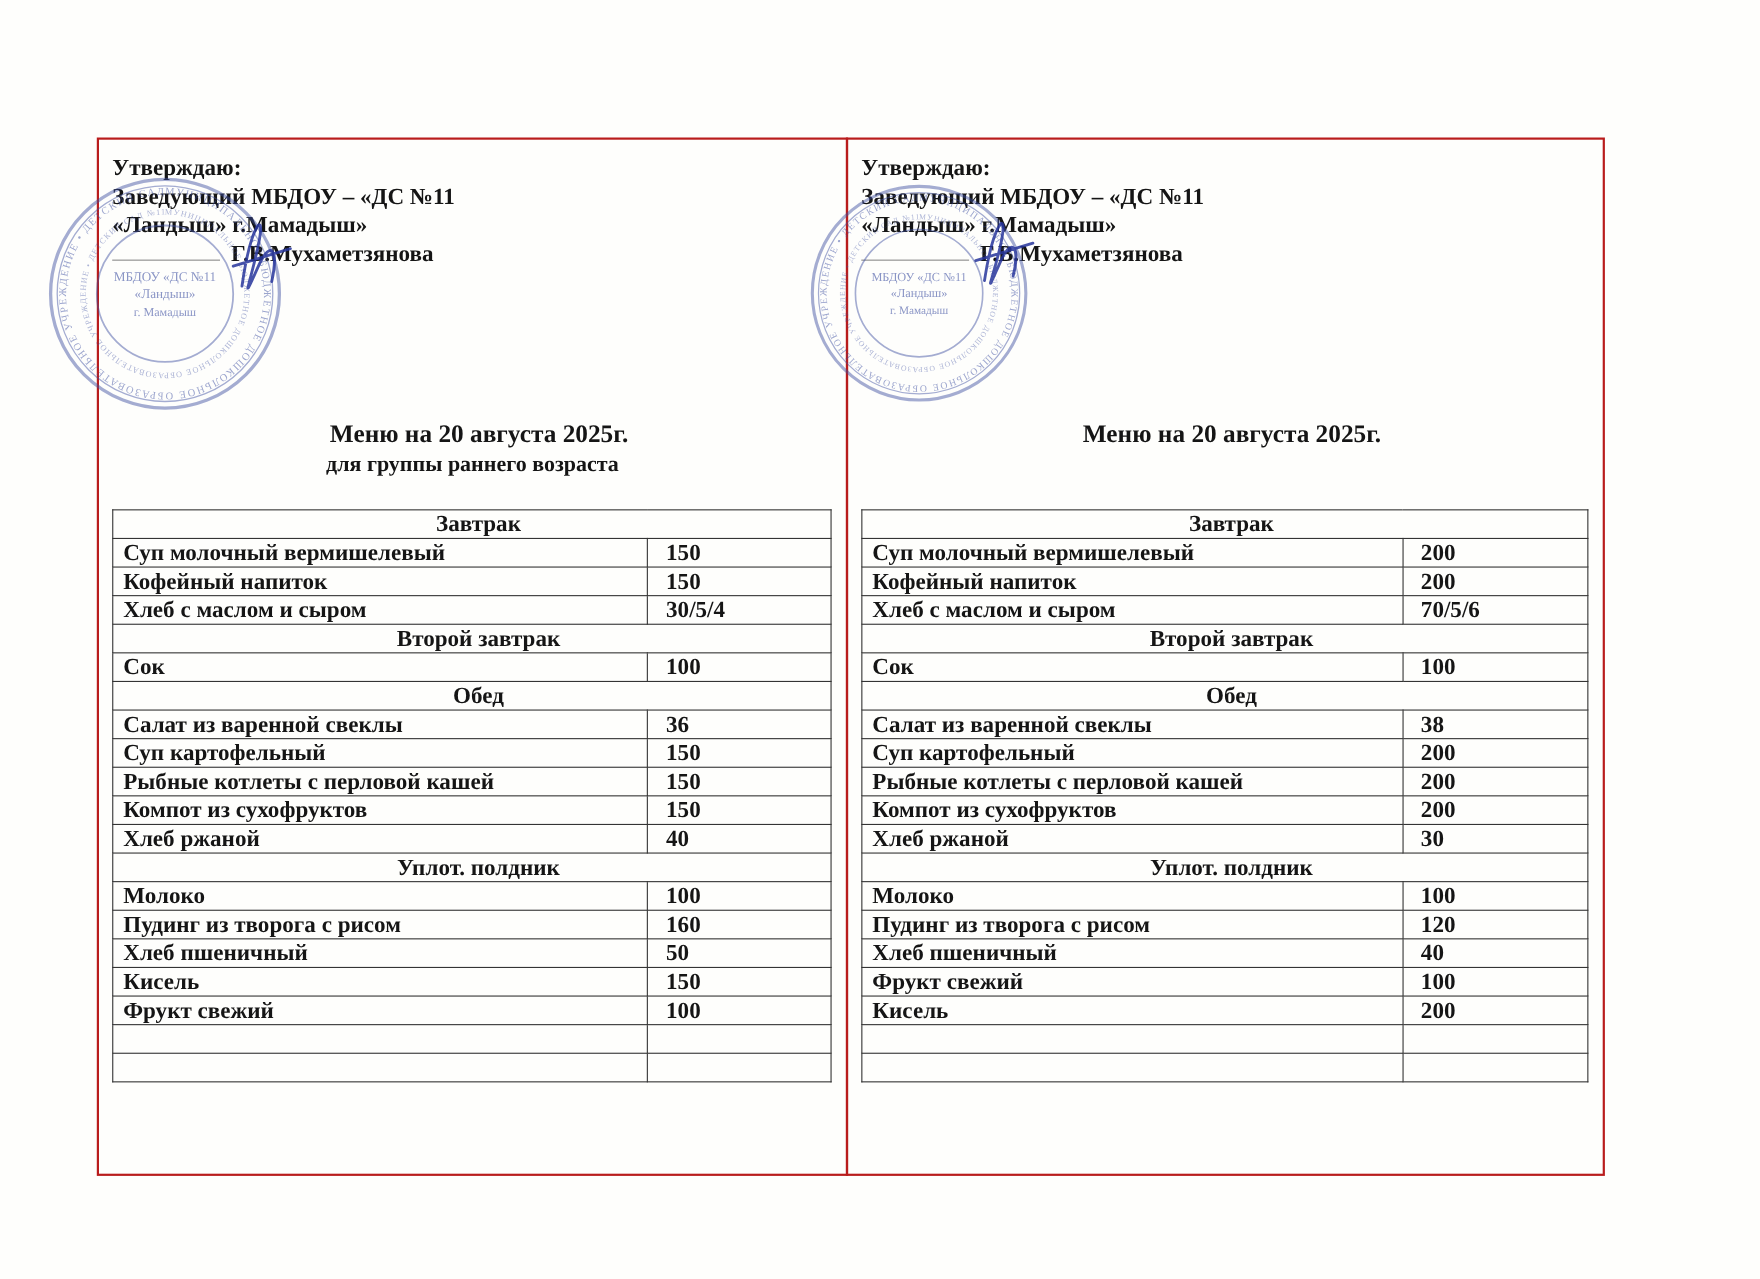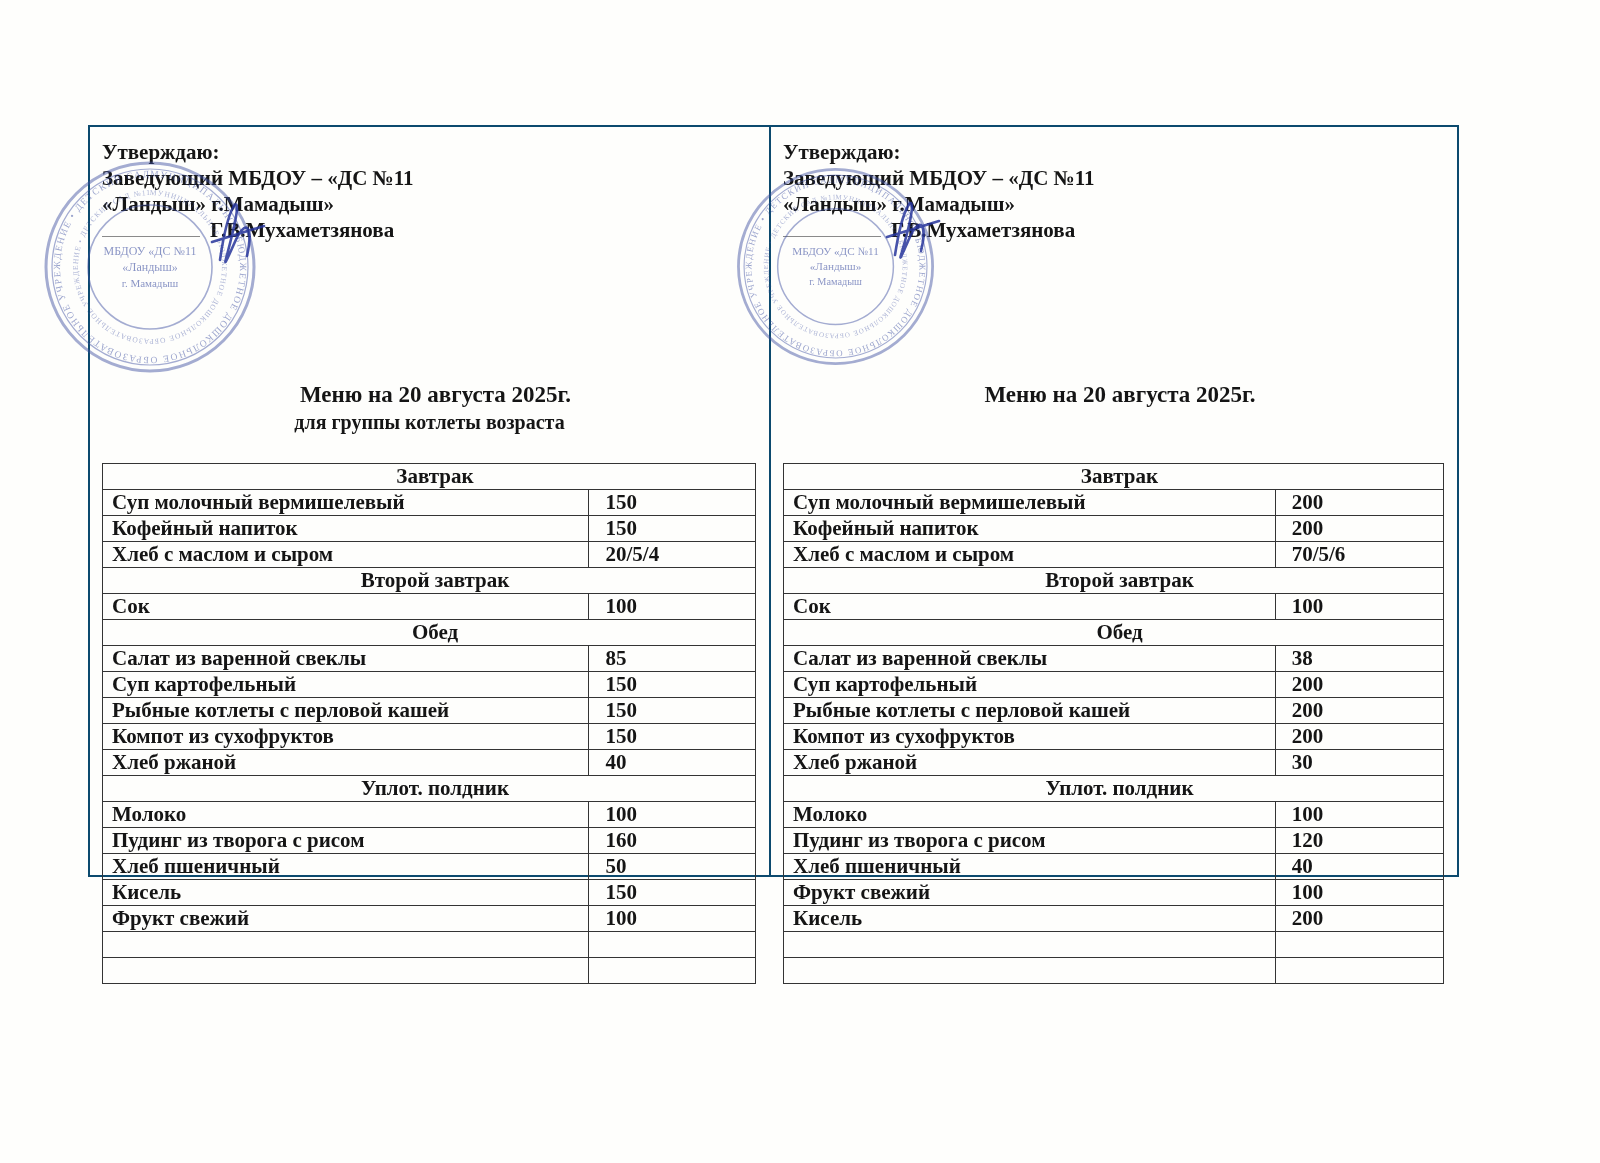--- a/index.html
+++ b/index.html
@@ -6,22 +6,22 @@
   .sheet{
     position:relative;
     width:1600px;height:1163px;
     background:#fefefdf;
     background:#fefefc;
     font-family:"Liberation Serif", serif;
     color:#151515;
     overflow:hidden;
   }
   .panel{
-    position:absolute;top:125px;height:752px;
-    border:2px solid #0c4a6e;
+    position:absolute;top:125px;height:944px;
+    border:2px solid #b91c1c;
     box-sizing:border-box;
     background:transparent;
   }
   #panel-left{left:88px;width:683px;}
   #panel-right{left:769px;width:690px;}
 
   .approval{
     position:absolute;left:12px;top:12px;right:10px;
     font-size:21px;line-height:26px;font-weight:bold;
     z-index:2;
@@ -108,56 +108,56 @@
       <text x="112" y="100" text-anchor="middle" font-size="12" fill="#3d4fa1" opacity="0.7">МБДОУ «ДС №11</text>
       <text x="112" y="116" text-anchor="middle" font-size="12" fill="#3d4fa1" opacity="0.7">«Ландыш»</text>
       <text x="112" y="132" text-anchor="middle" font-size="11" fill="#3d4fa1" opacity="0.7">г. Мамадыш</text>
     </svg>
 
     <svg class="signature" id="sig-left" width="80" height="100" viewBox="0 0 80 100">
       <path d="M22,78 C30,22 44,6 37,40 C30,74 20,98 36,62 C47,36 56,42 49,74 M14,60 L66,44" fill="none" stroke="#27359b" stroke-width="2.6" opacity="0.85" stroke-linecap="round"></path>
     </svg>
 
     <div class="title">Меню на 20 августа 2025г.</div>
-    <div class="subtitle">для группы котлеты возраста</div>
+    <div class="subtitle">для группы раннего возраста</div>
 
     <table class="menu-table">
       <colgroup>
           <col class="c-name">
           <col class="c-qty">
         </colgroup>
       <tbody>
           <tr>
             <td colspan="2" class="section">Завтрак</td>
           </tr>
           <tr>
             <td class="name">Суп молочный вермишелевый</td>
             <td class="qty">150</td>
           </tr>
           <tr>
             <td class="name">Кофейный напиток</td>
             <td class="qty">150</td>
           </tr>
           <tr>
             <td class="name">Хлеб с маслом и сыром</td>
-            <td class="qty">20/5/4</td>
+            <td class="qty">30/5/4</td>
           </tr>
           <tr>
             <td colspan="2" class="section">Второй завтрак</td>
           </tr>
           <tr>
             <td class="name">Сок</td>
             <td class="qty">100</td>
           </tr>
           <tr>
             <td colspan="2" class="section">Обед</td>
           </tr>
           <tr>
             <td class="name">Салат из варенной свеклы</td>
-            <td class="qty">85</td>
+            <td class="qty">36</td>
           </tr>
           <tr>
             <td class="name">Суп картофельный</td>
             <td class="qty">150</td>
           </tr>
           <tr>
             <td class="name">Рыбные котлеты с перловой кашей</td>
             <td class="qty">150</td>
           </tr>
           <tr>

